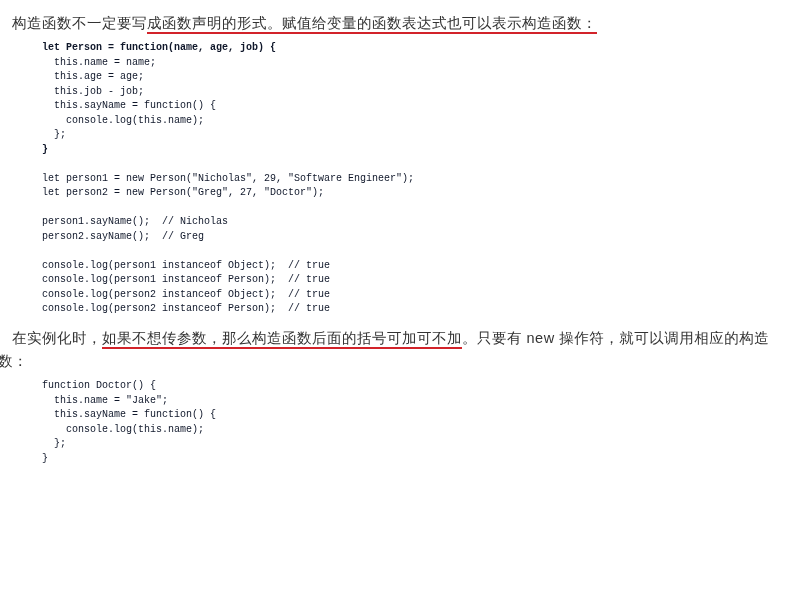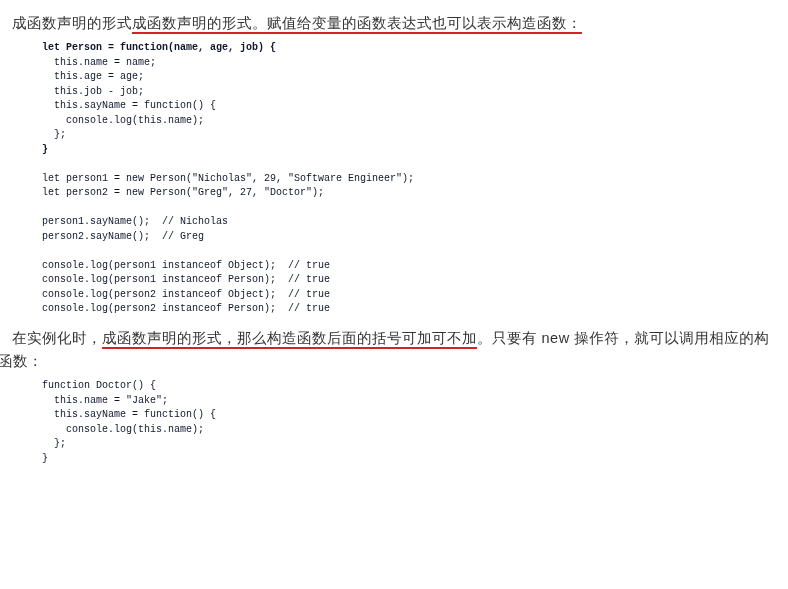--- a/index.html
+++ b/index.html
@@ -29,21 +29,21 @@
   .kw { font-weight: bold; }
   .underline-red {
     border-bottom: 2px solid #d2232a;
     padding-bottom: 1px;
   }
 </style>
 </head>
 <body>
 
 <p class="para">
-  <span>成函数声明的形式</span><span class="underline-red">成函数声明的形式。赋值给变量的函数表达式也可以表示构造函数：</span><span></span>
+  <span>构造函数不一定要写</span><span class="underline-red">成函数声明的形式。赋值给变量的函数表达式也可以表示构造函数：</span><span></span>
 </p>
 
 <pre><span class="kw">let Person = function(name, age, job) {</span>
 <span>  this.name = name;</span>
 <span>  this.age = age;</span>
 <span>  this.job - job;</span>
 <span>  this.sayName = function() {</span>
 <span>    console.log(this.name);</span>
 <span>  };</span>
 <span class="kw">}</span>
@@ -53,21 +53,21 @@
 <span></span>
 <span>person1.sayName();  // Nicholas</span>
 <span>person2.sayName();  // Greg</span>
 <span></span>
 <span>console.log(person1 instanceof Object);  // true</span>
 <span>console.log(person1 instanceof Person);  // true</span>
 <span>console.log(person2 instanceof Object);  // true</span>
 <span>console.log(person2 instanceof Person);  // true</span></pre>
 
 <p class="para" style="text-indent:2em; margin-left:-2em;">
-  <span>在实例化时，</span><span class="underline-red">成函数声明的形式，那么构造函数后面的括号可加可不加</span><span>。只要有 new 操作符，就可以调用相应的构造函数：</span>
+  <span>在实例化时，</span><span class="underline-red">如果不想传参数，那么构造函数后面的括号可加可不加</span><span>。只要有 new 操作符，就可以调用相应的构造函数：</span>
 </p>
 
 <pre><span>function Doctor() {</span>
 <span>  this.name = "Jake";</span>
 <span>  this.sayName = function() {</span>
 <span>    console.log(this.name);</span>
 <span>  };</span>
 <span>}</span>
 <span></span>
 

